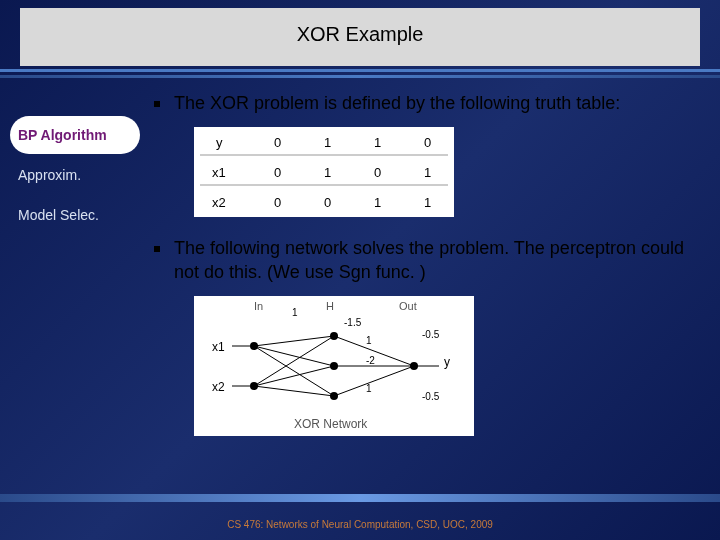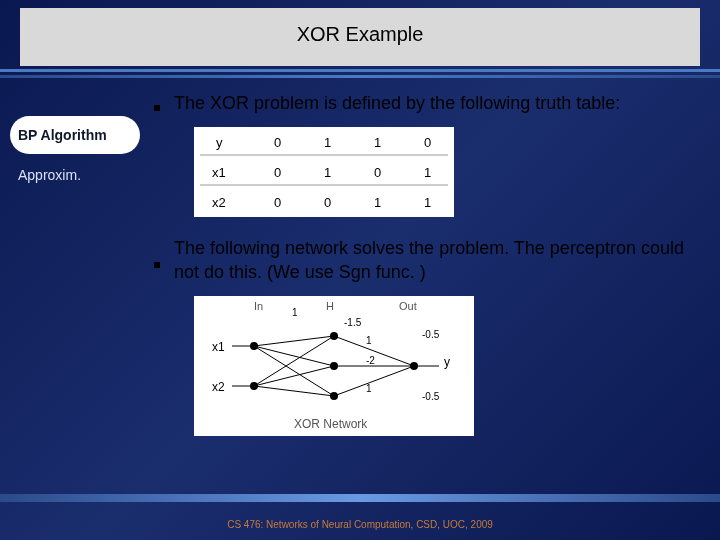--- a/index.html
+++ b/index.html
@@ -47,32 +47,32 @@
     flex-shrink: 0;
   }
   .sidebar-item {
     color: #d8e0f0;
     font-size: 14px;
     padding: 11px 8px;
     margin-bottom: 2px;
   }
   .sidebar-item.active {
     background: #fff;
-    color: #0f172a;
+    color: #701a75;
     border-radius: 19px;
     font-weight: bold;
   }
   .content {
     flex: 1;
     padding: 0 10px 0 14px;
     color: #000;
   }
   .bullet-row {
     display: flex;
-    align-items: center;
+    align-items: flex-start;
     margin-bottom: 8px;
   }
   .bullet-dot {
     width: 6px; height: 6px;
     background: #000;
     margin-top: 9px;
     margin-right: 14px;
     flex-shrink: 0;
   }
   .bullet-text {
@@ -107,20 +107,21 @@
   <div class="header-bg"></div>
   <span class="header-text">XOR Example</span>
 </div>
 <div class="thin-line"></div>
 
 <div class="main">
 
   <div class="sidebar">
     <div class="sidebar-item active">BP Algorithm</div>
     <div class="sidebar-item">Approxim.</div>
+    <div class="sidebar-item">Model Selec.</div>
   </div>
 
   <div class="content">
 
     <div class="bullet-row">
       <div class="bullet-dot"></div>
       <div class="bullet-text">The XOR problem is defined by the following truth table:</div>
     </div>
 
     <svg class="truth-img" width="260" height="90" viewBox="0 0 260 90">

